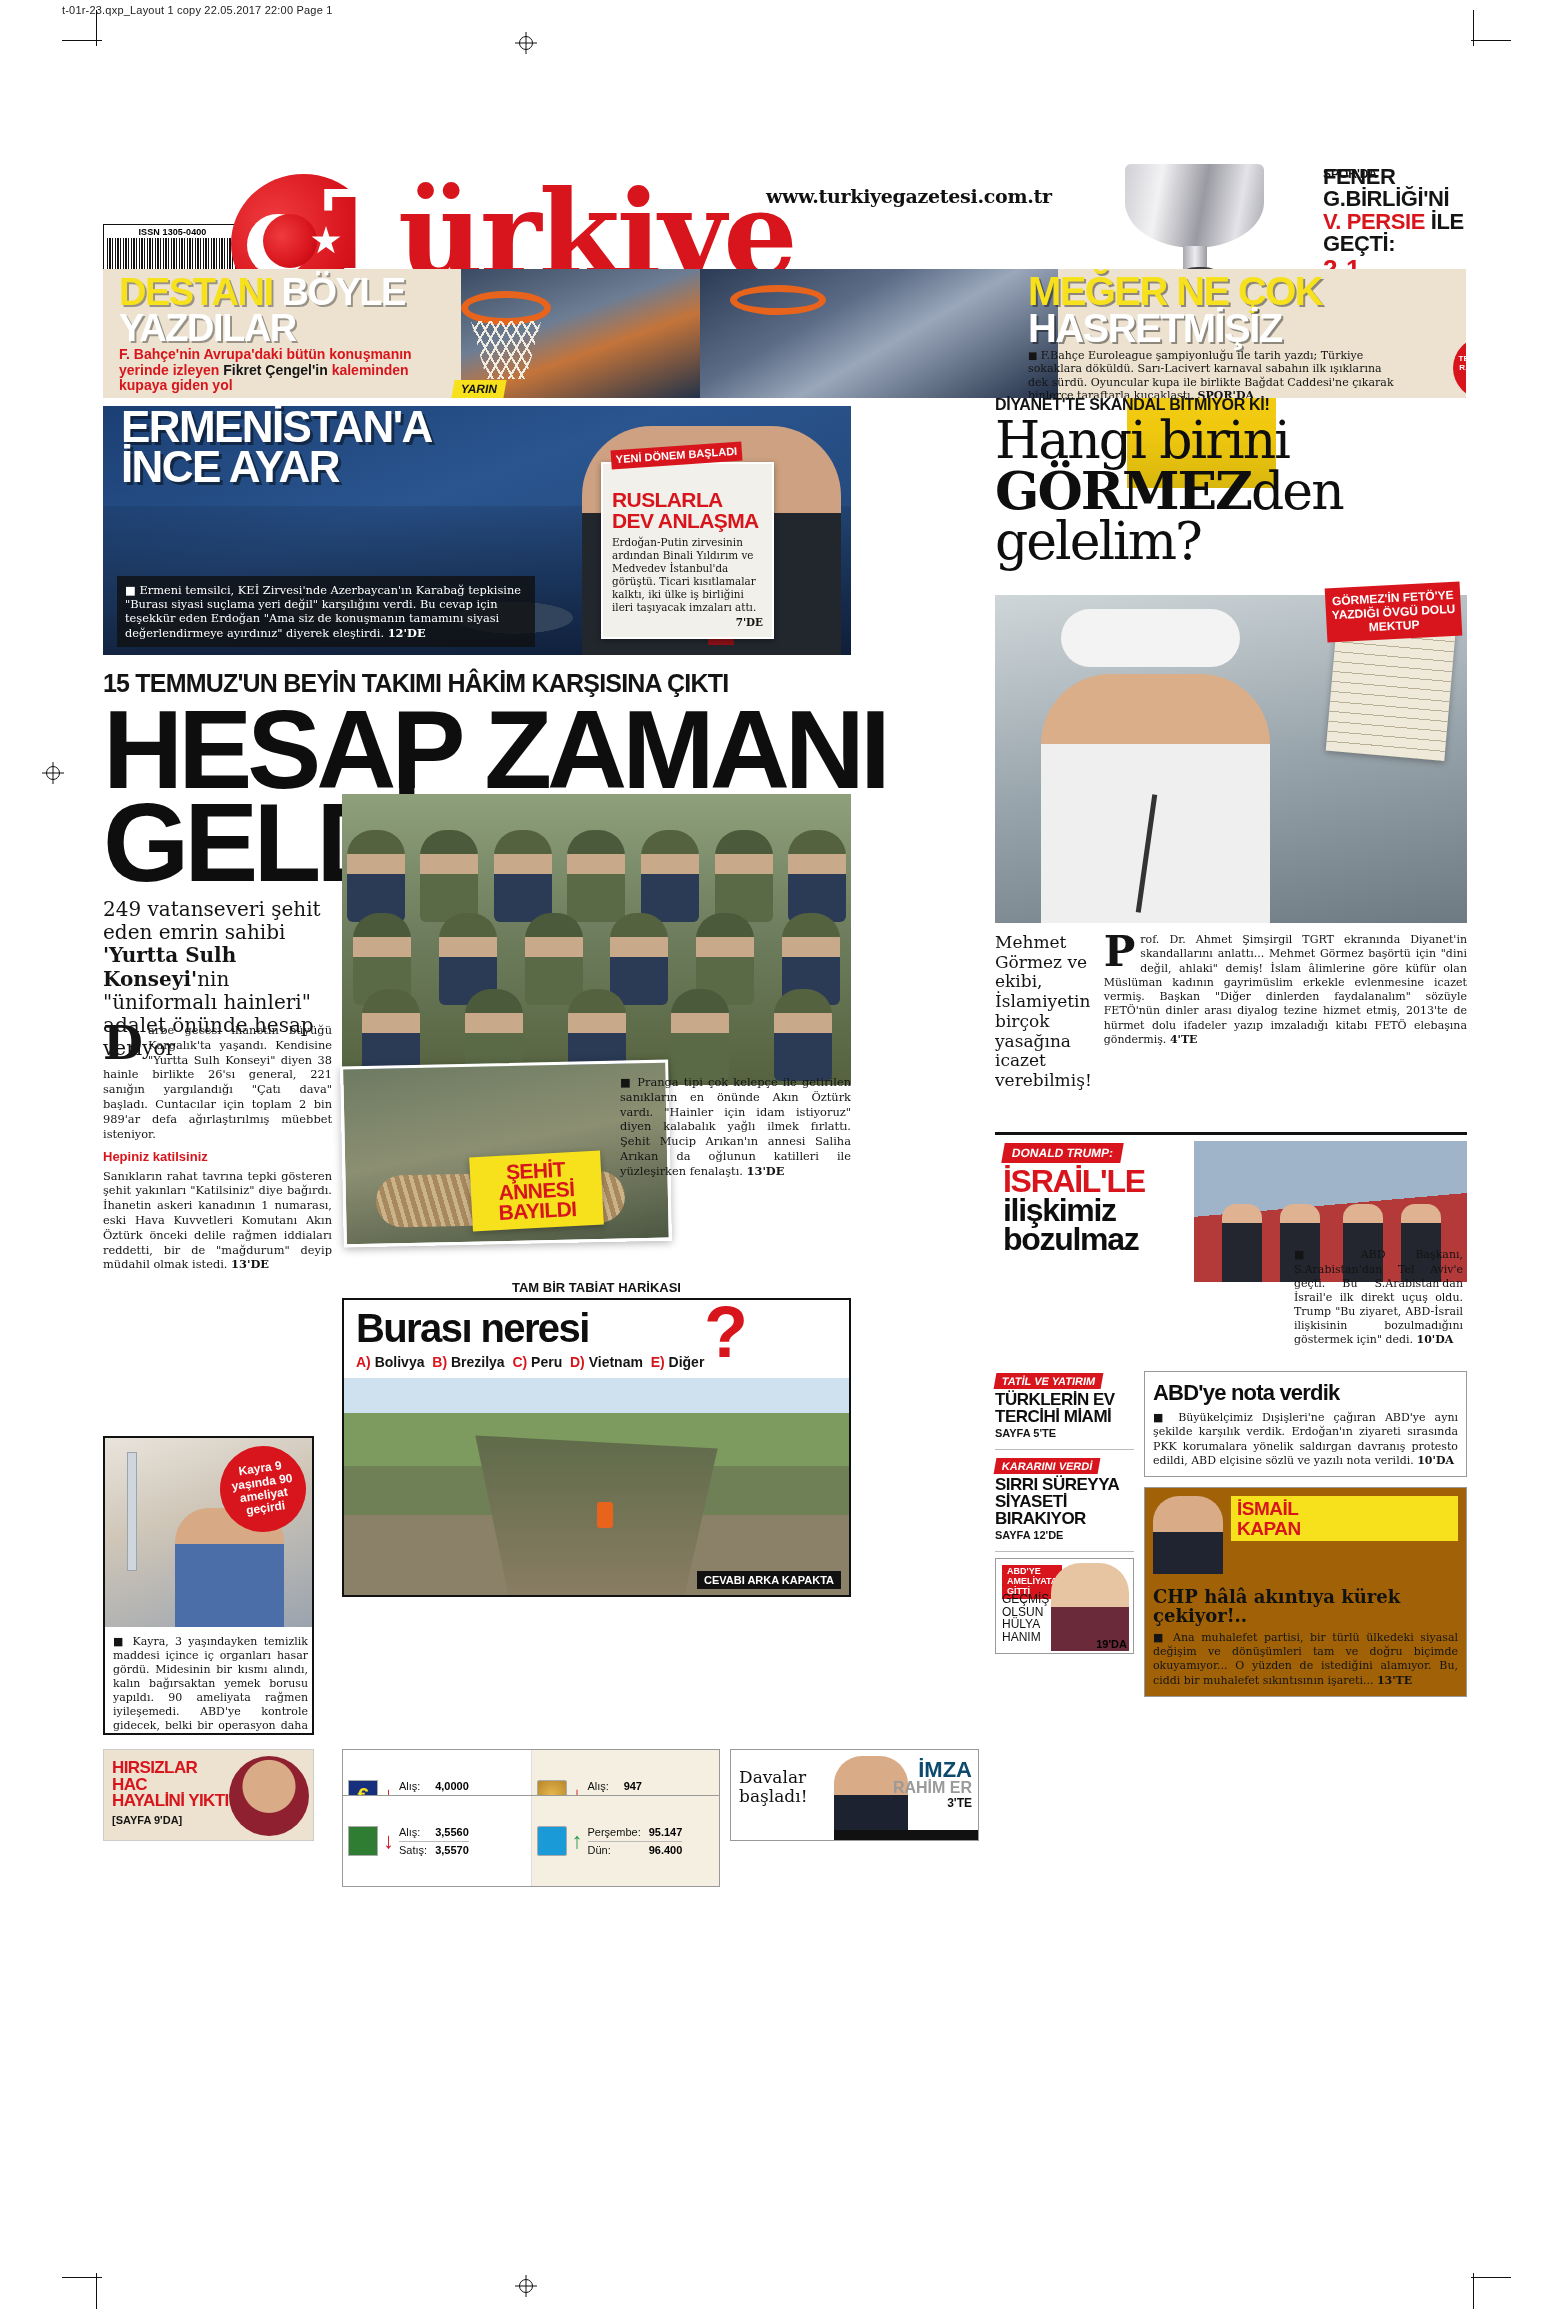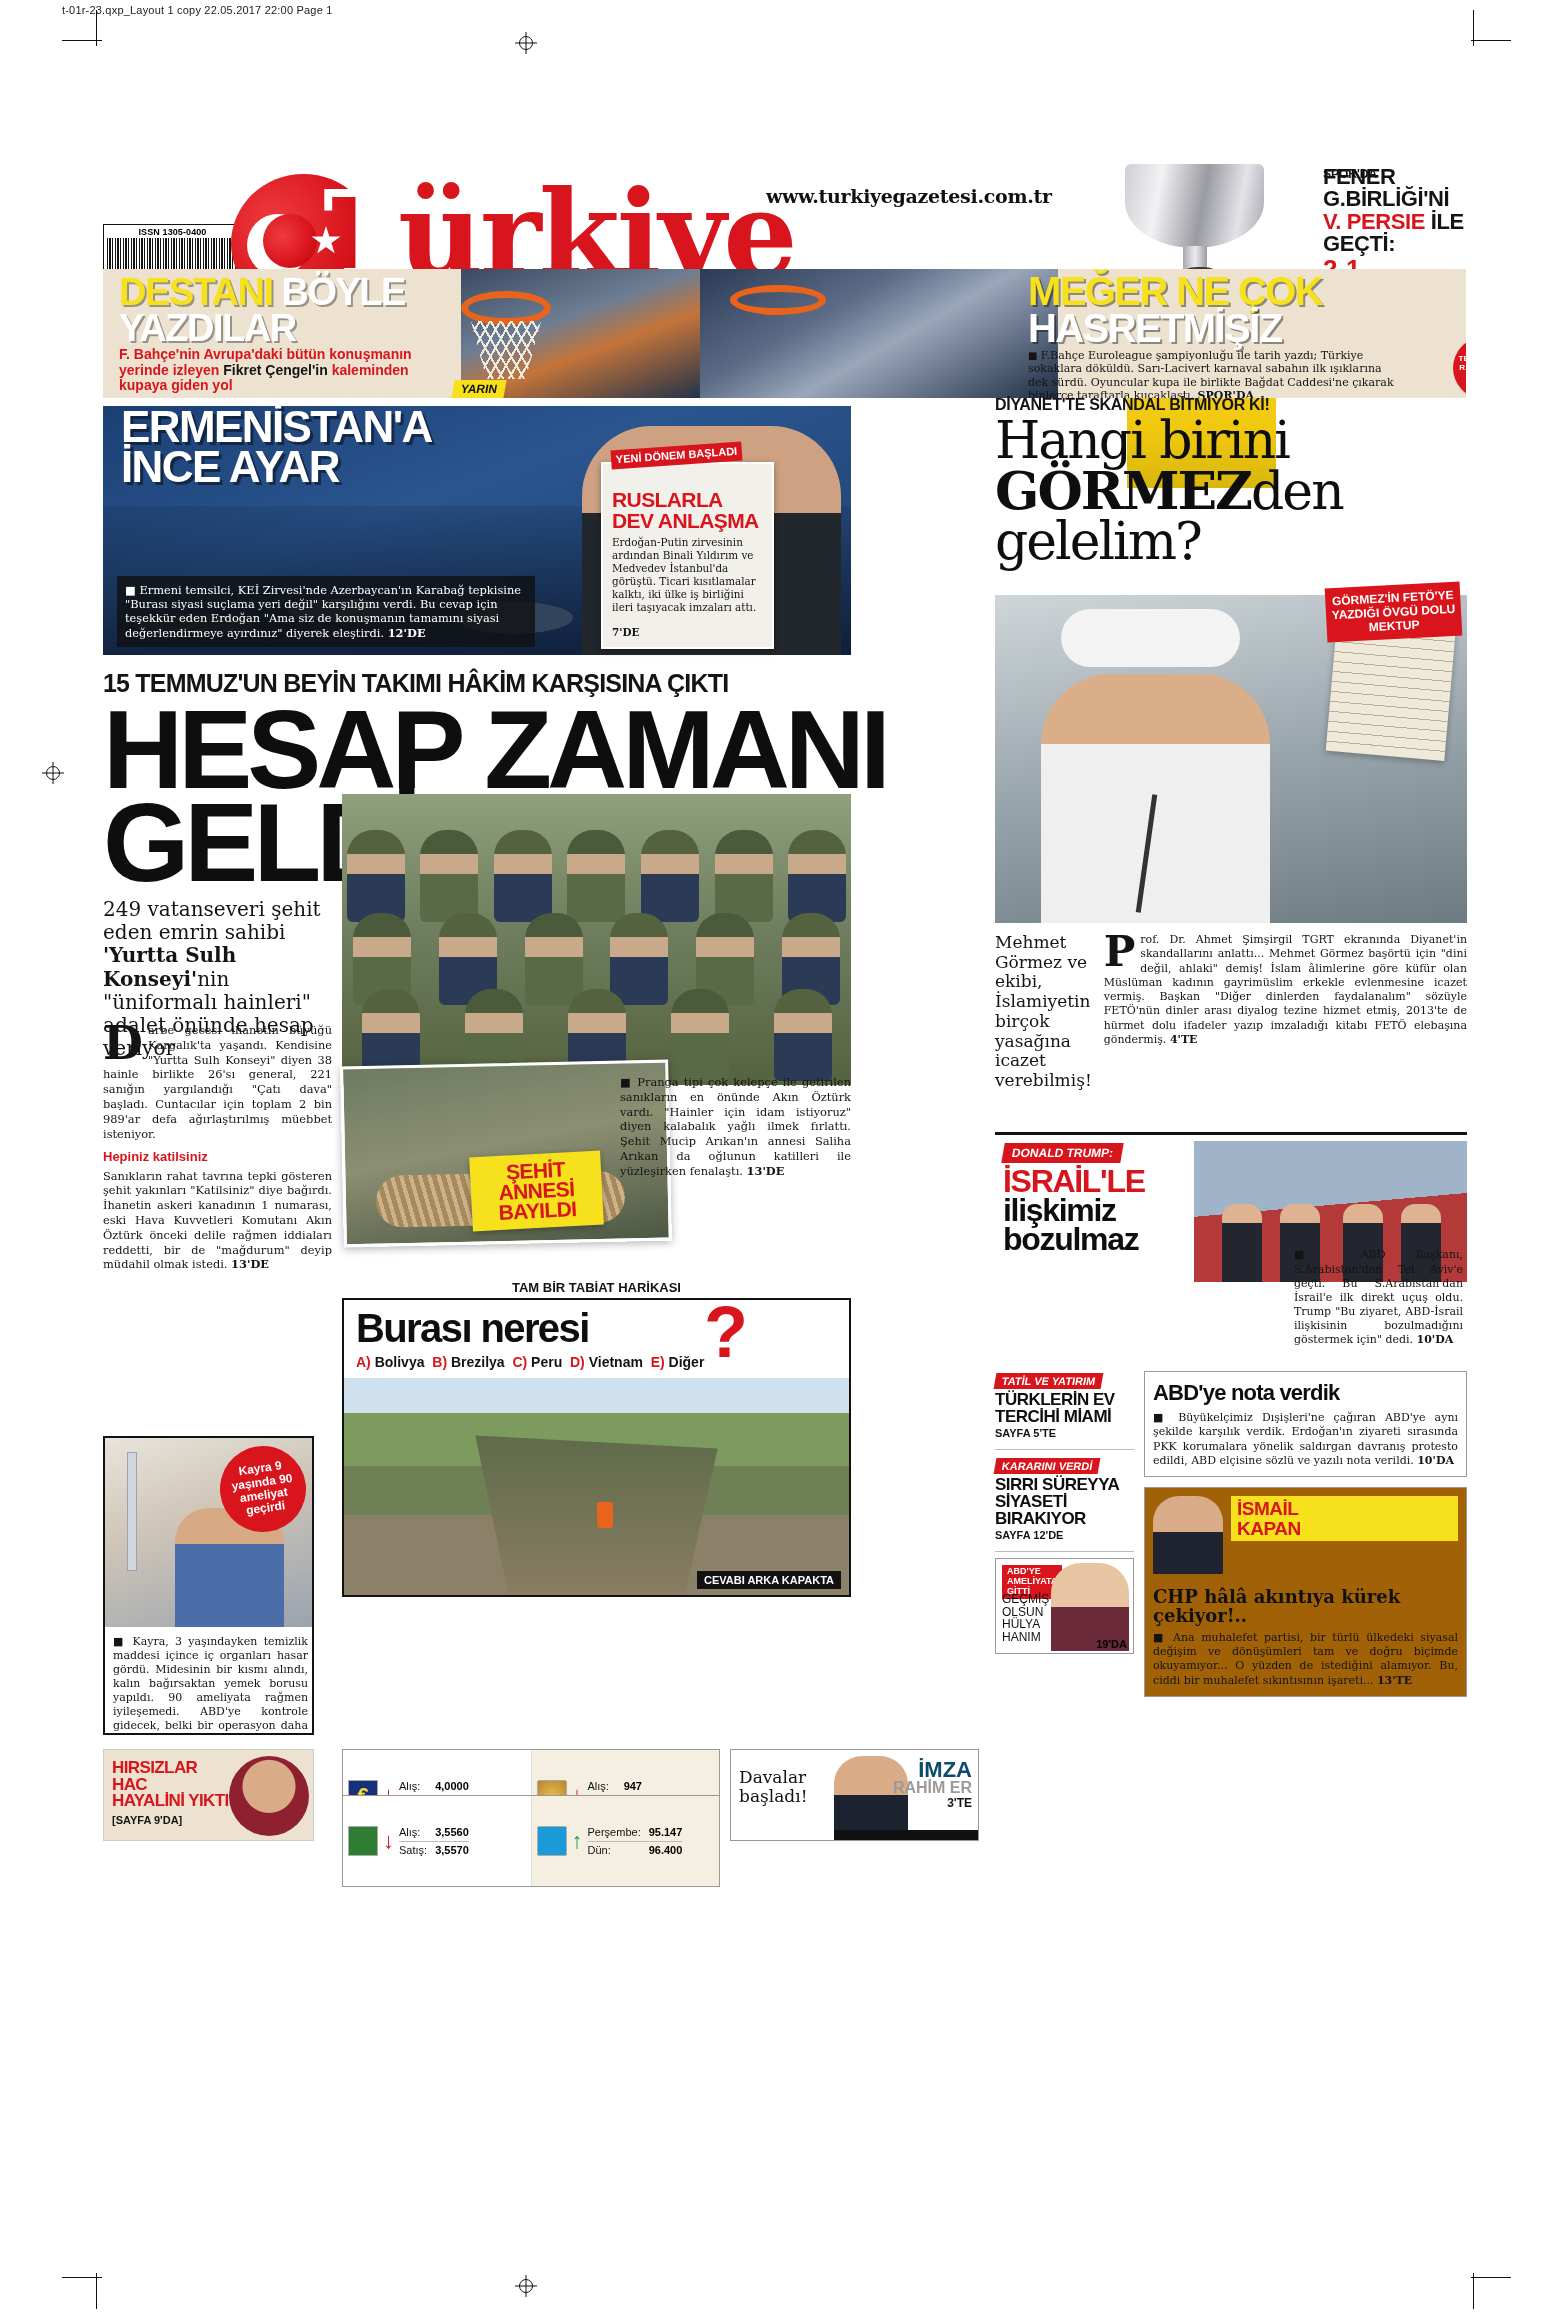--- a/index.html
+++ b/index.html
@@ -268,21 +268,21 @@
     transform:rotate(-4deg);
   }
   .ruslar h3 {
     font-size:21px; font-weight:800; color:#d8151c; line-height:.98;
     letter-spacing:-0.6px; margin-bottom:5px;
   }
   .ruslar p {
     font-family:"DejaVu Serif", serif;
     font-size:10.4px; line-height:1.24; color:#141414;
   }
-  .ruslar .pg { font-weight:800; display:block; margin-top:12px; }
+  .ruslar .pg { font-weight:800; text-align:right; display:block; margin-top:2px; }
 
   
   .kicker {
     margin-top:14px; font-size:25px; font-weight:700; color:#141414;
     letter-spacing:-0.8px; white-space:nowrap;
   }
   .hero-h1 {
     font-size:111px; font-weight:800; line-height:.84; letter-spacing:-5px;
     color:#0e0e0e; margin-top:6px;
   }

